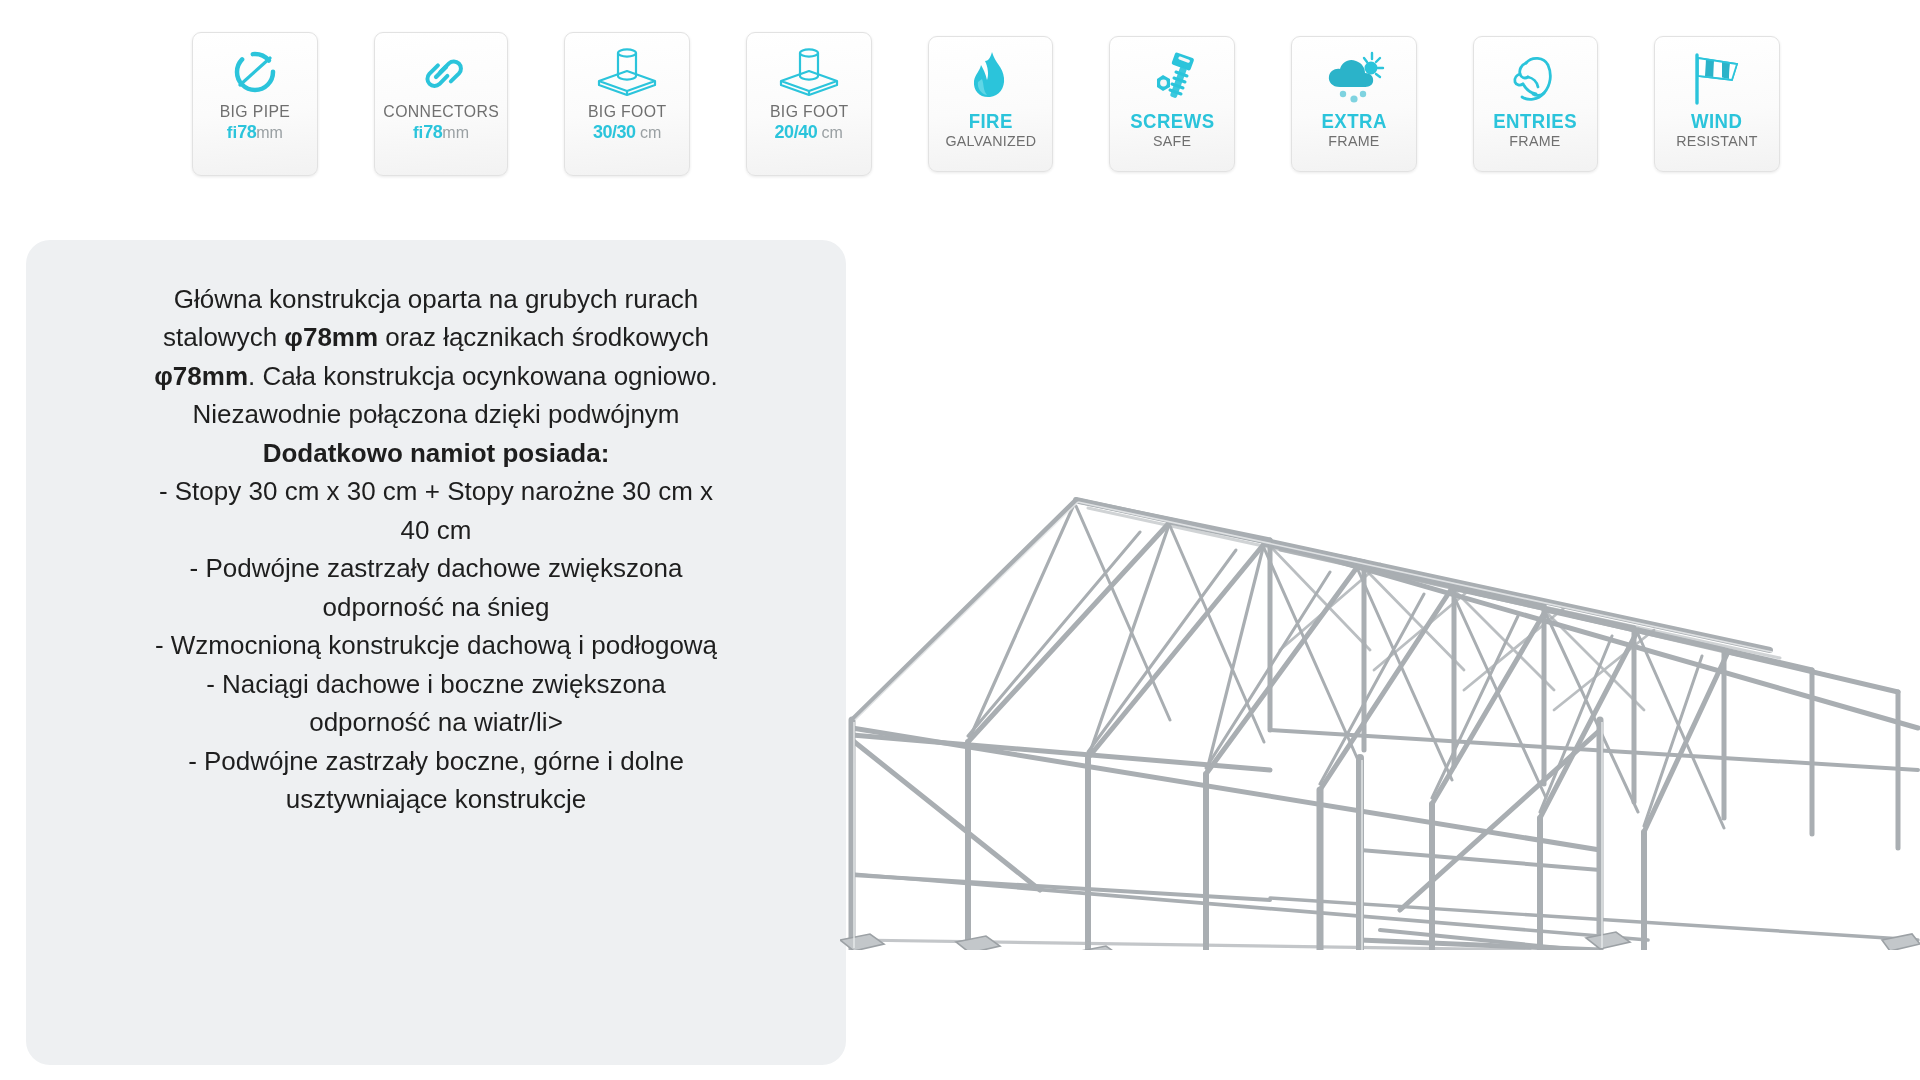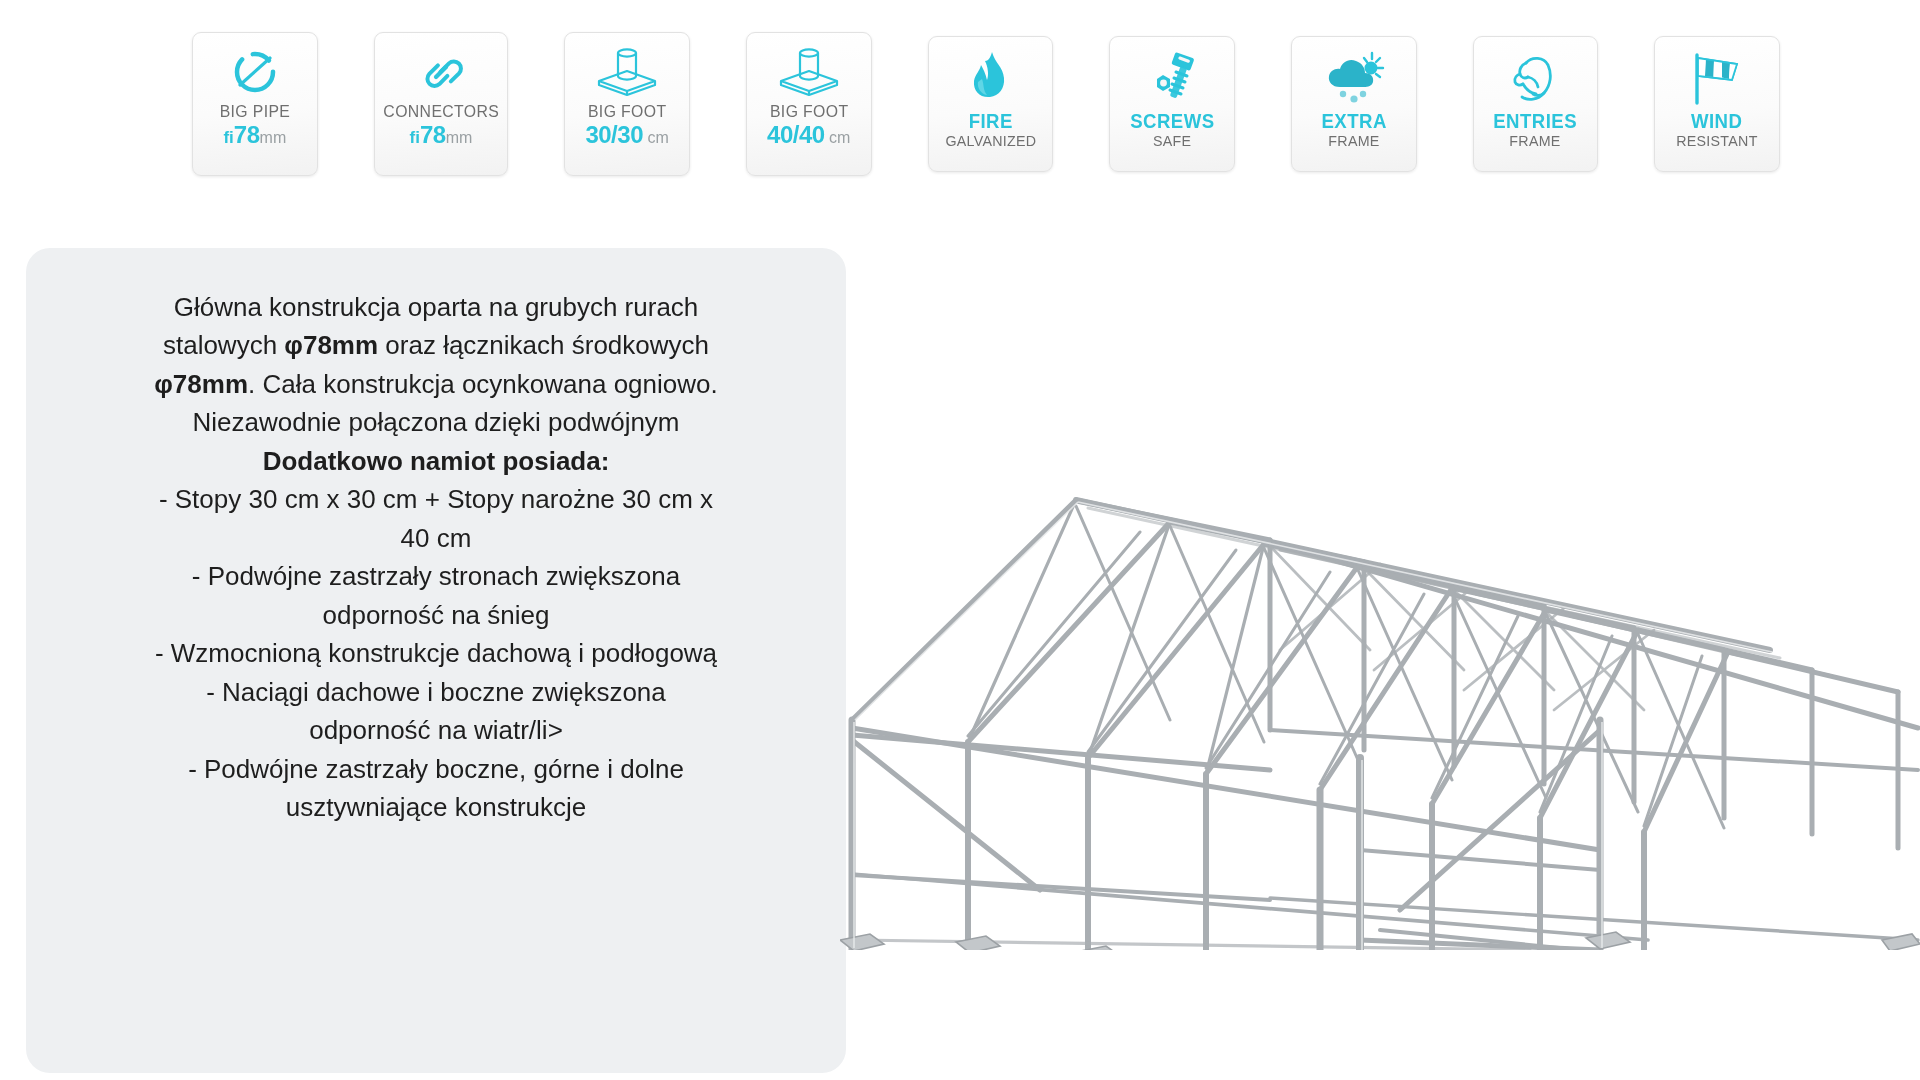--- a/index.html
+++ b/index.html
@@ -68,27 +68,27 @@
     transform: scaleX(0.95);
   }
   .badge-value {
     margin-top: 2px;
     text-align: center;
     white-space: nowrap;
     color: #2bc4db;
     line-height: 1;
   }
   .badge-value .small { font-size: 17px; font-weight: 700; }
-  .badge-value .big   { font-size: 24px; font-weight: bold; letter-spacing: -0.5px; }
+  .badge-value .big   { font-size: 18px; font-weight: bold; letter-spacing: -0.5px; }
   .badge-value .unit  { font-size: 16px; font-weight: 400; color: #9aa0a3; }
 
   
   .desc-panel {
     position: absolute;
-    left: 26px; top: 248px;
+    left: 26px; top: 240px;
     width: 820px;
     min-height: 825px;
     background: #eef0f2;
     border-radius: 24px;
     box-sizing: border-box;
     padding: 40px 28px 42px 28px;
     text-align: center;
   }
   .desc-line {
     font-size: 26px;
@@ -171,21 +171,21 @@
             <path d="M9 38 L9 42 L37 52 L65 42 L65 38"></path>
             <path d="M37 48 L37 52"></path>
             <path d="M28 33 L28 10 M46 33 L46 10"></path>
             <ellipse cx="37" cy="10" rx="9" ry="3.6"></ellipse>
             <path d="M28 33 a9 3.6 0 0 0 18 0"></path>
           </g>
         </svg>
       </span>
       <span class="badge-title">BIG FOOT</span>
       <span class="badge-value">
-        <span class="big">40/40</span> <span class="unit">cm</span>
+        <span class="big">20/40</span> <span class="unit">cm</span>
       </span>
     </div>
 
     <div class="badge short">
       <span class="badge-icon">
         <svg width="50" height="58" viewBox="0 0 50 58">
           <path d="M27 3 C30 14 38 18 39 29 C40 39 34 47 25 48 C15 49 8 42 9 32
                    C10 25 15 22 16 16 C20 23 21 27 22 31 C24 26 23 18 20 12
                    C24 12 26 7 27 3 Z" fill="#2bc4db"></path>
           <path d="M17 30 C19 35 18 42 22 46 C16 45 12 39 13 33 Z" fill="#5fd6e6"></path>
@@ -298,21 +298,21 @@
     <div class="desc-line">
       <b><span>Dodatkowo namiot posiada:</span></b>
     </div>
     <div class="desc-line">
       <span>- Stopy 30 cm x 30 cm + Stopy narożne 30 cm x</span>
     </div>
     <div class="desc-line">
       <span>40 cm</span>
     </div>
     <div class="desc-line">
-      <span>- Podwójne zastrzały stronach zwiększona</span>
+      <span>- Podwójne zastrzały dachowe zwiększona</span>
     </div>
     <div class="desc-line">
       <span>odporność na śnieg</span>
     </div>
     <div class="desc-line">
       <span>- Wzmocnioną konstrukcje dachową i podłogową</span>
     </div>
     <div class="desc-line">
       <span>- Naciągi dachowe i boczne zwiększona</span>
     </div>

